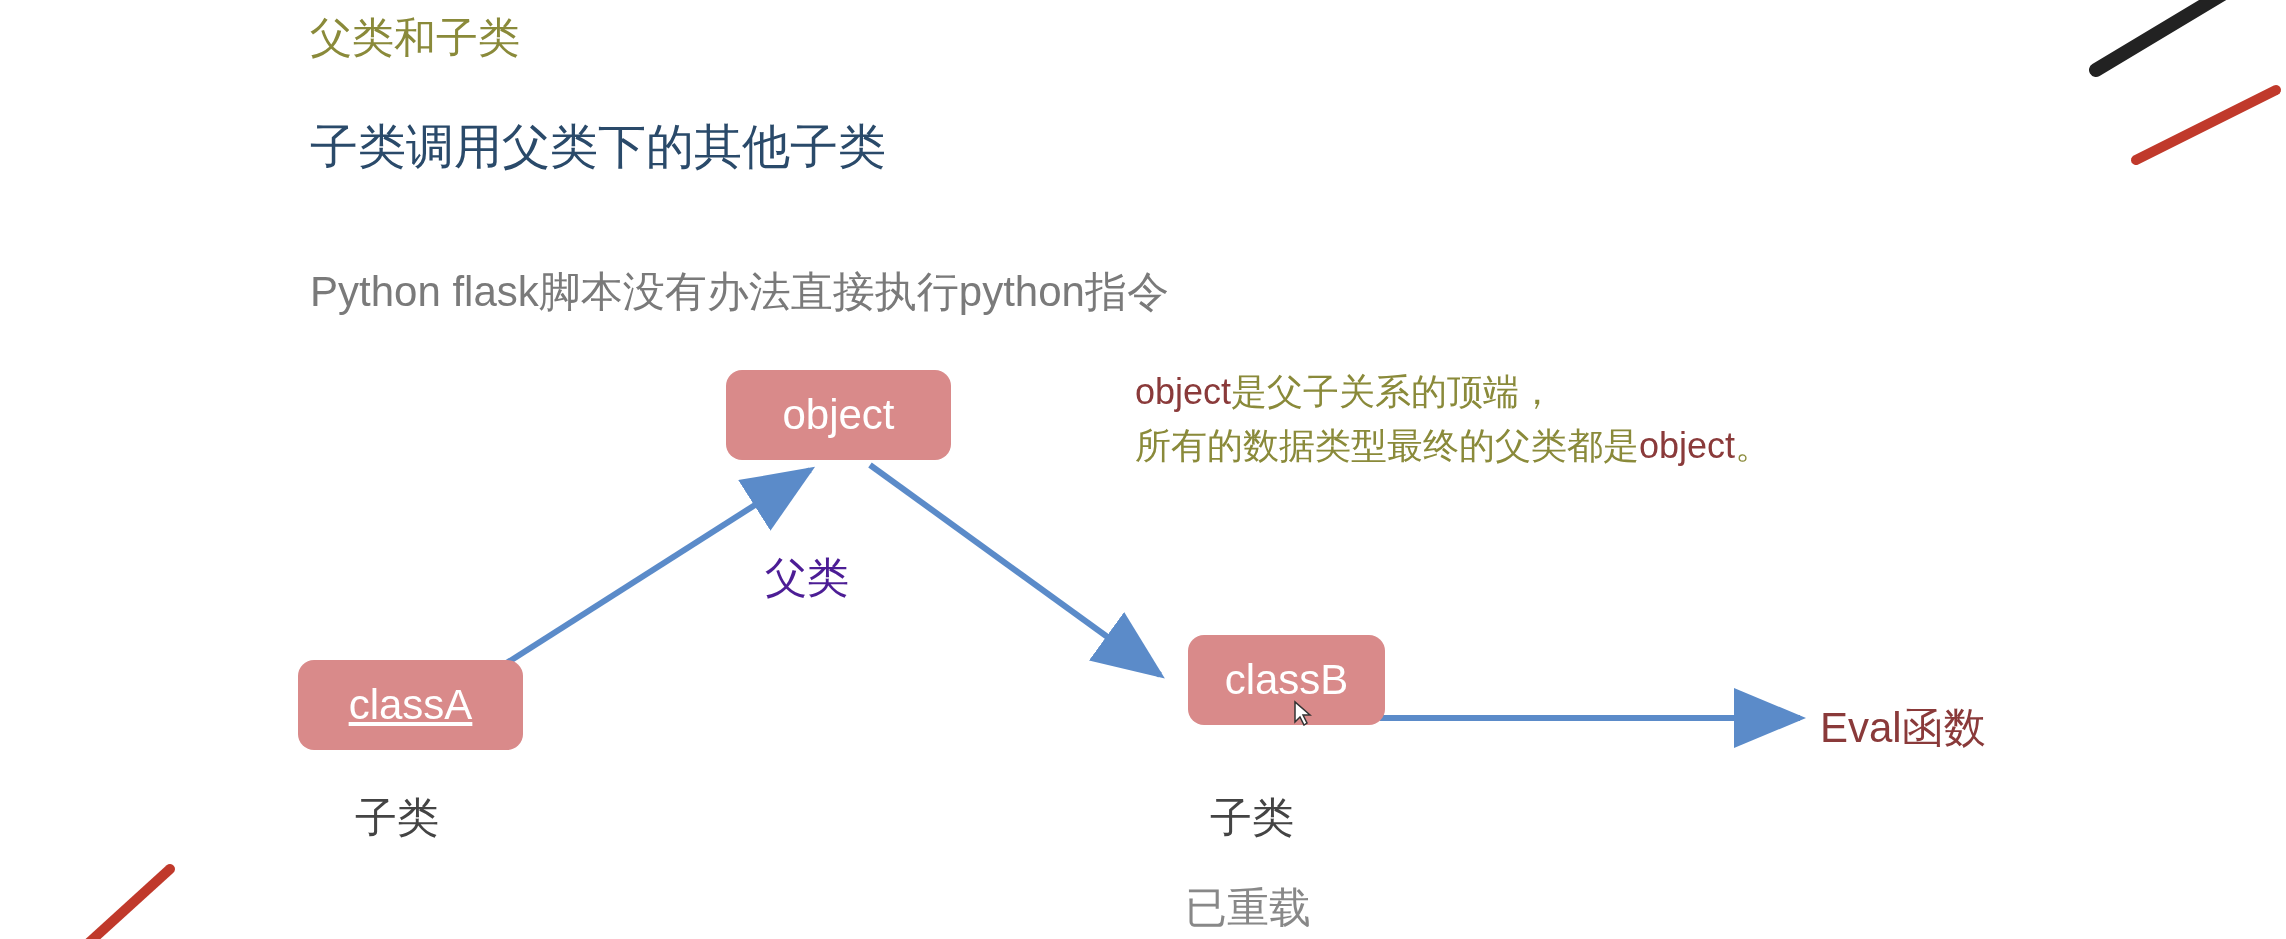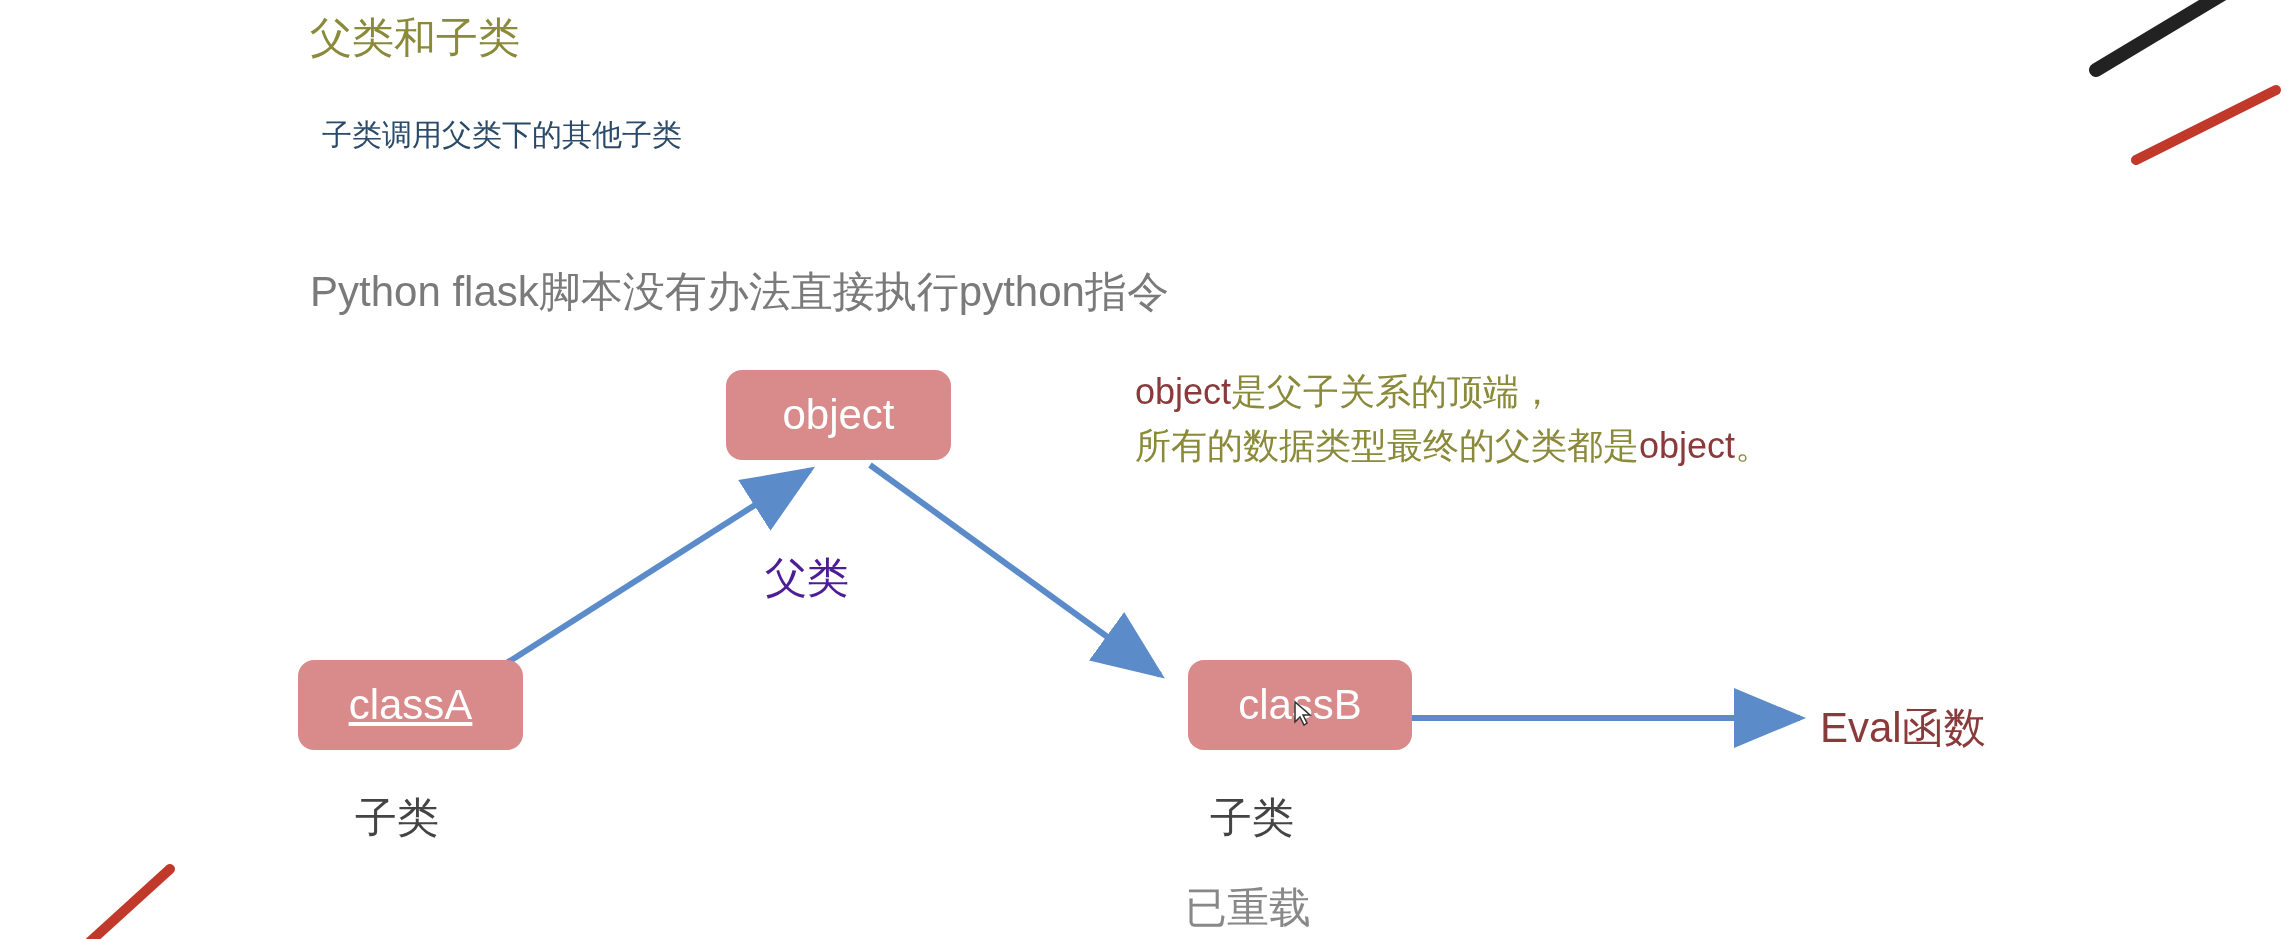--- a/index.html
+++ b/index.html
@@ -17,24 +17,23 @@
       top: 10px;
       font-size: 42px;
       color: #8a8a3a;
       font-weight: 400;
       text-align: center;
     }
     .title-2 {
       position: absolute;
       left: 310px;
       top: 115px;
-      font-size: 30px;
+      font-size: 48px;
       color: #2a4a6a;
       font-weight: 400;
-      margin-left: 12px;
     }
     .title-3 {
       position: absolute;
       left: 310px;
       top: 225px;
       font-size: 42px;
       color: #7a7a7a;
       font-weight: 400;
       margin-top: 39px;
     }
@@ -45,21 +44,21 @@
       color: #ffffff;
       font-size: 42px;
       display: flex;
       align-items: center;
       justify-content: center;
       padding: 0 28px;
       height: 90px;
     }
     .node-object { left: 726px; top: 370px; width: 225px; }
     .node-classA { left: 298px; top: 660px; width: 225px; text-decoration: underline; }
-    .node-classB { left: 1152px; top: 660px; width: 224px; margin-left: 36px; }
+    .node-classB { left: 1152px; top: 635px; width: 197px; margin-left: 36px; }
     .label-parent {
       position: absolute;
       left: 765px;
       top: 550px;
       font-size: 42px;
       color: #4c1d95;
     }
     .label-childA {
       position: absolute;
       left: 355px;

